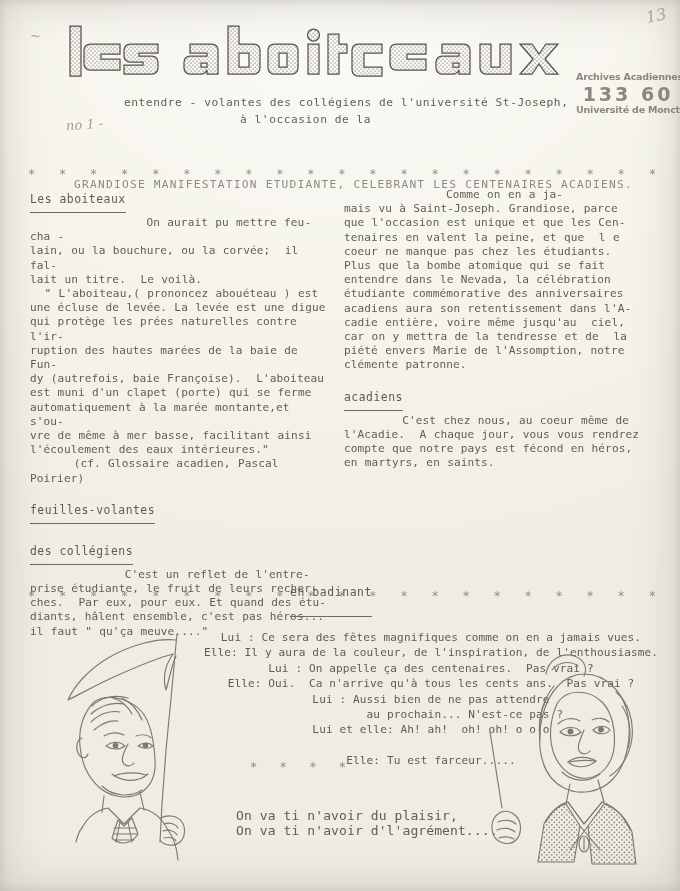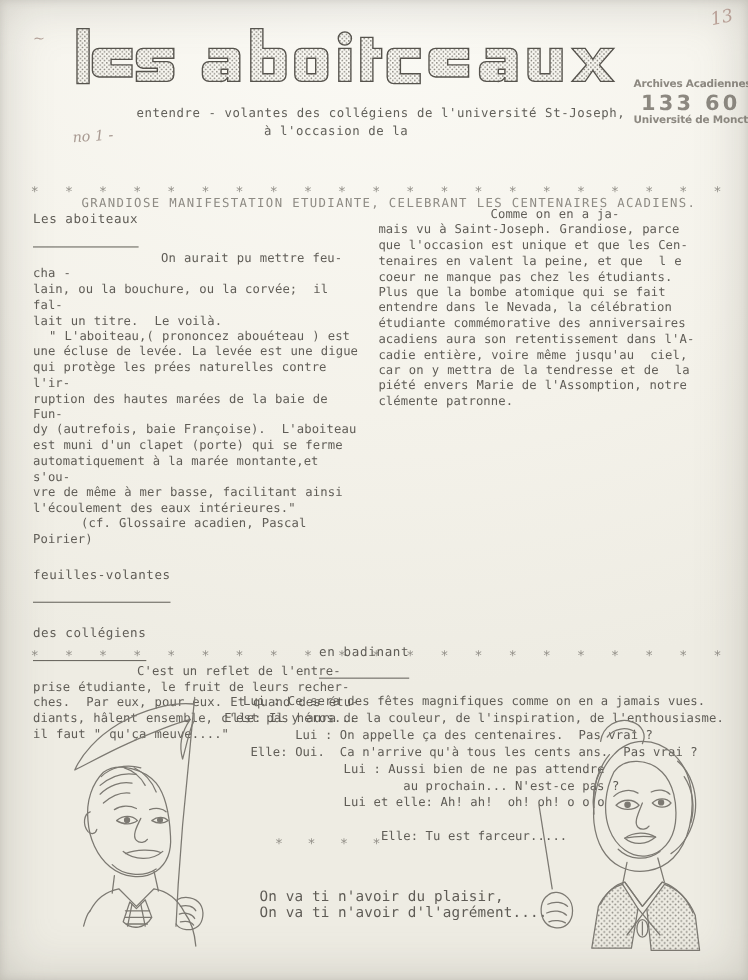--- a/index.html
+++ b/index.html
@@ -153,21 +153,21 @@
   #col-left  { left: 30px;  top: 188px; }
   #col-right { left: 344px; top: 188px; }
 
   .article { margin-bottom: 13px; }
   .art-head {
     display: inline-block;
     font-size: 11.4px;
     letter-spacing: .5px;
     color: #5f5c56;
     border-bottom: 1px solid #6d6a63;
-    padding-bottom: 18px;
+    padding-bottom: 6px;
     margin-bottom: 3px;
   }
   .art-body {
     font-size: 11.1px;
     line-height: 14.2px;
     letter-spacing: .1px;
     color: #605d57;
     white-space: pre-wrap;
     word-spacing: .5px;
   }
@@ -334,20 +334,27 @@
 coeur ne manque pas chez les étudiants.
 Plus que la bombe atomique qui se fait
 entendre dans le Nevada, la célébration
 étudiante commémorative des anniversaires
 acadiens aura son retentissement dans l'A-
 cadie entière, voire même jusqu'au  ciel,
 car on y mettra de la tendresse et de  la
 piété envers Marie de l'Assomption, notre
 clémente patronne.</div>
     </div>
+    <div class="article">
+      <div class="art-head">acadiens</div>
+      <div class="art-body">        C'est chez nous, au coeur même de
+l'Acadie.  A chaque jour, vous vous rendrez
+compte que notre pays est fécond en héros,
+en martyrs, en saints.</div>
+    </div>
   </div>
 
   <div class="stars" id="stars-mid">
       <span>*</span>
       <span>*</span>
       <span>*</span>
       <span>*</span>
       <span>*</span>
       <span>*</span>
       <span>*</span>

